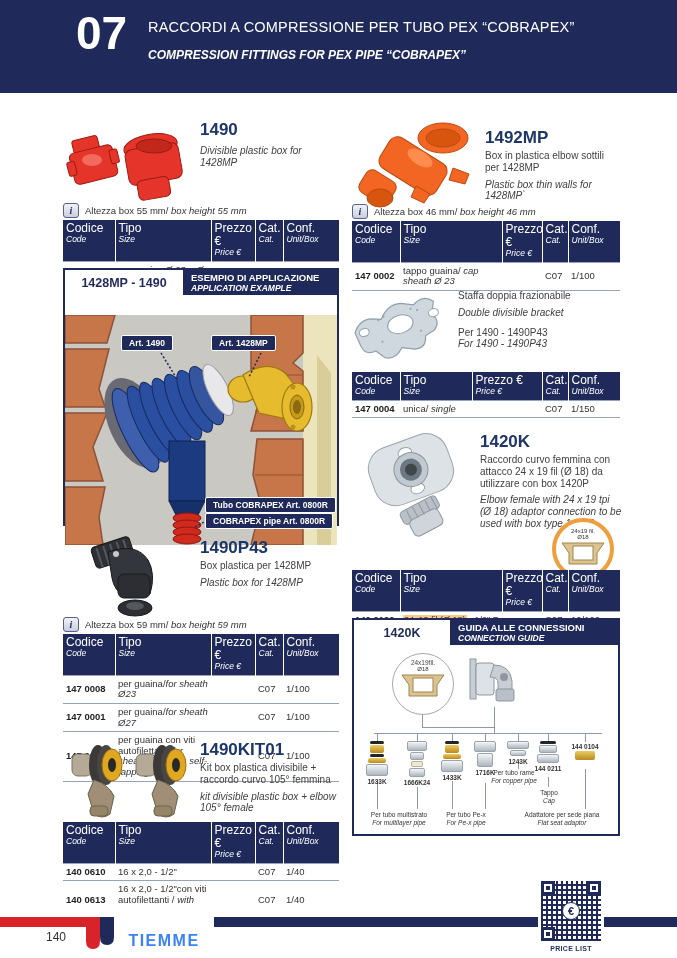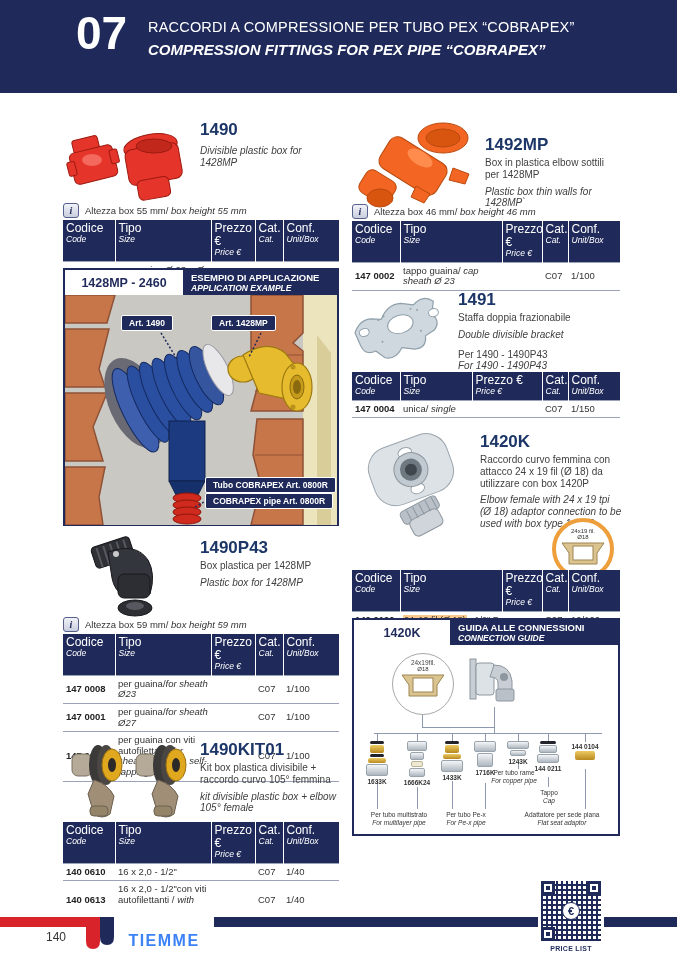--- a/index.html
+++ b/index.html
@@ -5,21 +5,21 @@
   * { margin:0; padding:0; box-sizing:border-box; }
   html,body { background:#e8e8e8; }
   .page { position:relative; width:677px; height:958px; background:#fff;
           font-family:"Liberation Sans", sans-serif; overflow:hidden; margin:0 auto; }
 
   
   .hdr { position:absolute; left:0; top:0; width:677px; height:93px; background:#1f2a5a; }
   .hdr-num { position:absolute; left:76px; top:6px; font-size:46px; font-weight:bold; color:#fff; }
   .hdr-titles { position:absolute; left:148px; top:19px; color:#fff; }
   .hdr-t1 { font-size:14.5px; font-weight:normal; letter-spacing:.2px; }
-  .hdr-t2 { font-size:15px; font-weight:bold; font-style:italic; margin-top:6px; }
+  .hdr-t2 { font-size:12px; font-weight:bold; font-style:italic; margin-top:13px; }
 
   
   .ptitle { font-size:17px; font-weight:bold; color:#1d3668; margin-bottom:2px; }
   .pdesc  { font-size:10px; color:#3f3f3f; line-height:1.18; }
   .pdesc-en { font-size:10px; color:#3f3f3f; font-style:italic; line-height:1.18; margin-top:5px; }
   .pnote { font-size:10px; color:#3f3f3f; margin-top:8px; }
   .pnote-en { font-size:10px; color:#3f3f3f; font-style:italic; }
   .abs { position:absolute; }
 
   
@@ -48,21 +48,21 @@
   
   .navybox { position:absolute; border:2px solid #1f2a5a; background:#fff; }
   .boxhdr { display:flex; background:#1f2a5a; color:#fff; align-items:stretch; }
   .boxtag { background:#fff; color:#1f2a5a; font-weight:bold; font-size:12.5px;
             display:flex; align-items:center; justify-content:center; }
   .boxtitles { padding:2px 8px; }
   .bt1 { font-size:9.5px; font-weight:bold; }
   .bt2 { font-size:8.5px; font-weight:bold; font-style:italic; }
 
   
-  .appex-img { position:relative; width:100%; height:166px; }
+  .appex-img { position:relative; width:100%; height:166px;margin-top:20px; }
   .chip { position:absolute; background:#1f2a5a; color:#fff; font-size:8.5px; font-weight:bold;
           padding:2px 7px; border:1px solid #fff; border-radius:2px; white-space:nowrap; }
 
   
   .gd { position:relative; width:100%; height:188px; font-size:6.5px; }
   .gline { position:absolute; background:#8d99b0; }
   .gd-circle { position:absolute; left:38px; top:8px; width:62px; height:62px; border-radius:50%;
                border:1px solid #a8a8a8; background:#fff; text-align:center; color:#444; padding-top:5px; }
   .gd-dim { font-size:6px; color:#333; }
   .g-item { position:absolute; top:96px; width:44px; text-align:center; }
@@ -182,21 +182,21 @@
           </td>
         <td></td>
         <td>C07</td>
         <td>1/90</td>
       </tr>
     </tbody>
   </table>
 
   <div class="navybox" style="left:63px;top:268px;width:276px;height:258px">
     <div class="boxhdr">
-      <div class="boxtag" style="width:118px">1428MP - 2460</div>
+      <div class="boxtag" style="width:118px">1428MP - 1490</div>
       <div class="boxtitles">
         <div class="bt1">ESEMPIO DI APPLICAZIONE</div>
         <div class="bt2">APPLICATION EXAMPLE</div>
       </div>
     </div>
     <div class="appex-img">
       <svg width="272" height="230" viewBox="0 0 272 230">
         <rect width="272" height="230" fill="#cac8c3"></rect>
         <rect width="272" height="230" fill="none"></rect>
 
@@ -433,21 +433,21 @@
           </g>
         <ellipse cx="22" cy="82" rx="13" ry="9" fill="#d85510"></ellipse>
         <ellipse cx="85" cy="22" rx="25" ry="15"></ellipse>
         <ellipse cx="85" cy="22" rx="17" ry="9" fill="#d85510"></ellipse>
         <path d="M95,52 l16,6 -4,10 -16,-4 z"></path>
         <path d="M58,70 l14,8 -6,9 -13,-6 z"></path>
       </g>
       <ellipse cx="62" cy="42" rx="14" ry="7" fill="#ff8c4d" stroke="none" transform="rotate(32 62 42)"></ellipse>
     </svg>
   </div>
-  <div class="abs" style="left:485px;top:135px;width:135px">
+  <div class="abs" style="left:485px;top:128px;width:135px">
     <div class="ptitle">1492MP</div>
     <div class="pdesc">Box in plastica elbow sottili per 1428MP</div>
     <div class="pdesc-en">Plastic box thin walls for 1428MP`</div>
   </div>
   <div class="info" style="left:352px;top:204px">
     <span class="info-icon">i</span>
     <span><span>Altezza box 46 mm/</span> <span class="en">box height 46 mm</span></span>
   </div>
   <table class="ptab" style="left:352px;top:221px;width:268px">
     <colgroup>
@@ -504,21 +504,20 @@
             <circle cx="36" cy="20" r="1"></circle>
             <circle cx="64" cy="20" r="1"></circle>
             <circle cx="70" cy="23" r="1"></circle>
             <circle cx="28" cy="44" r="1"></circle>
             <circle cx="68" cy="44" r="1"></circle>
           </g>
       </g>
     </svg>
   </div>
   <div class="abs" style="left:458px;top:290px;width:162px">
-    <div class="ptitle">1491</div>
     <div class="pdesc">Staffa doppia frazionabile</div>
     <div class="pdesc-en">Double divisible bracket</div>
     <div class="pnote">Per 1490 - 1490P43</div>
     <div class="pnote-en">For 1490 - 1490P43</div>
   </div>
   <table class="ptab" style="left:352px;top:372px;width:268px">
     <colgroup>
         <col style="width:48px">
         <col style="width:72px">
         <col style="width:70px">

